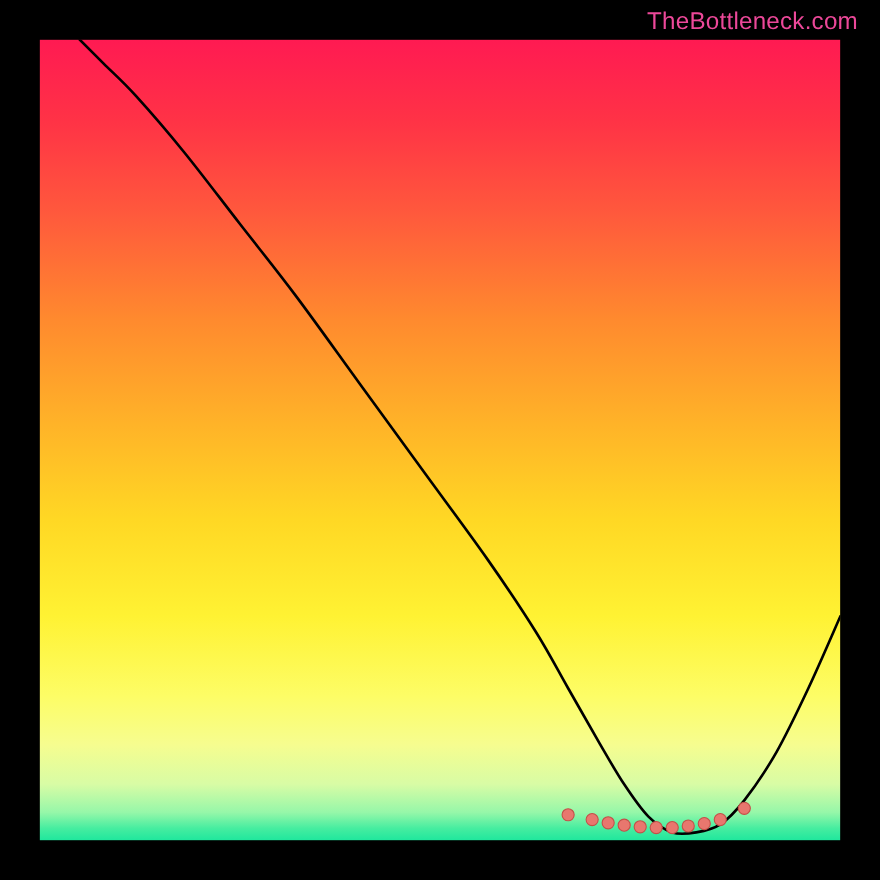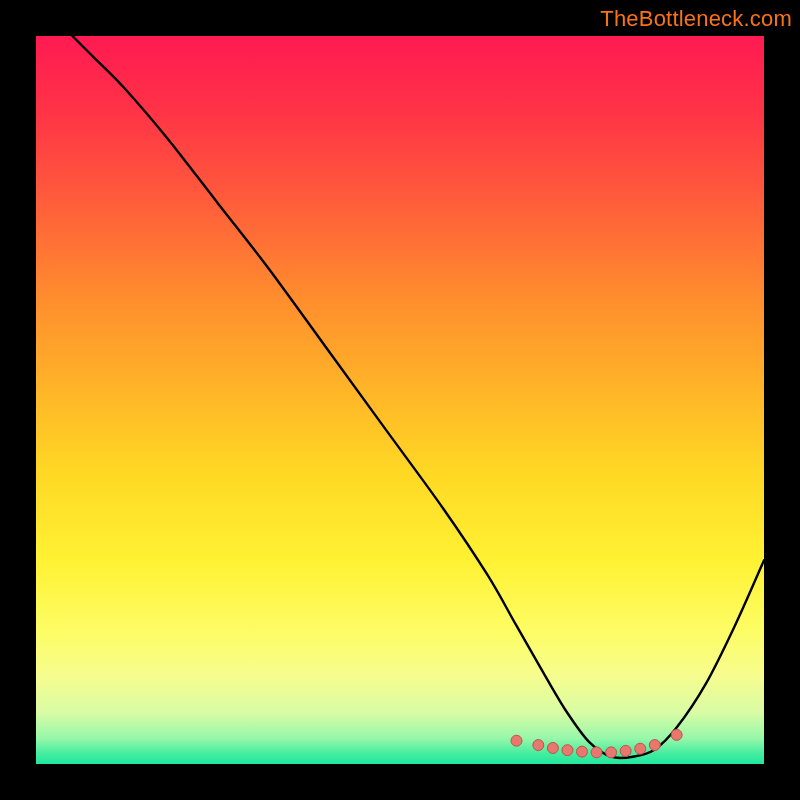--- a/index.html
+++ b/index.html
@@ -15,22 +15,22 @@
     position: absolute;
     left: 36px;
     top: 36px;
     width: 728px;
     height: 728px;
     background: #000;
   }
   .watermark {
     position: absolute;
     top: 6px;
-    right: 8px;
-    color: #f97316;
+    right: 20px;
+    color: #ec4899;
     font-size: 22px;
     font-weight: 500;
     letter-spacing: 0.2px;
     user-select: none;
   }
   svg {
     display: block;
   }
 </style>
 </head>

